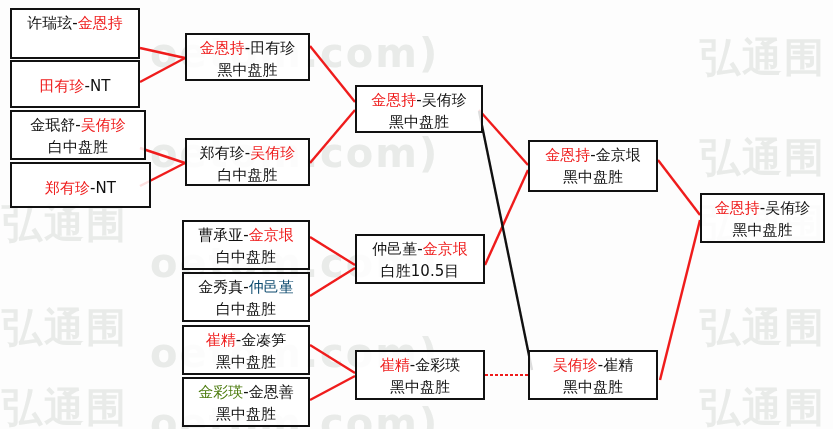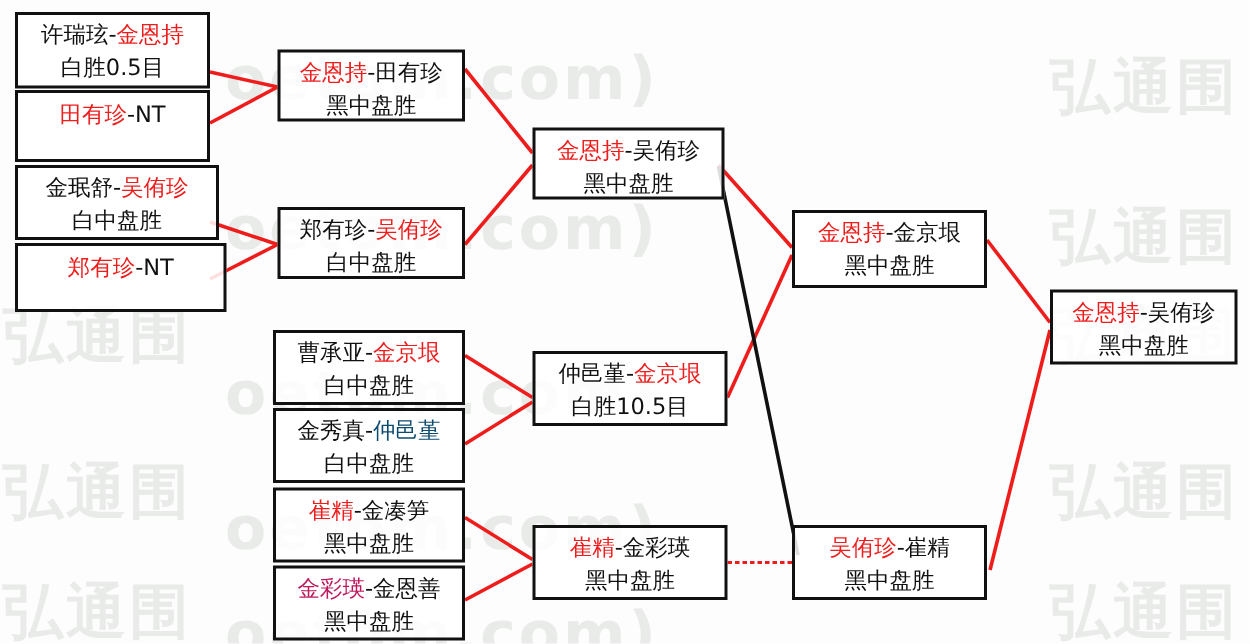--- a/index.html
+++ b/index.html
@@ -36,21 +36,21 @@
     z-index:2;
     text-align:center;
     font-size:15px;
     line-height:22px;
     color:#111111;
     padding-top:2px;
   }
   .box .ln{display:block;white-space:nowrap;}
   .red{color:#ef1c1c;}
   .blk{color:#111111;}
-  .box.tall{padding-top:3px;}
+  .box.tall{padding-top:13px;}
 </style>
 </head>
 <body>
 
 <div id="stage">
 
   <div class="wm-layer">
       <div class="wm cn" style="left: 2px; top: 196px; font-size: 40px; color: rgb(233, 235, 233);">弘通围</div>
       <div class="wm cn" style="left: 2px; top: 300px; font-size: 40px; color: rgb(233, 235, 233);">弘通围</div>
       <div class="wm cn" style="left: 2px; top: 380px; font-size: 40px; color: rgb(233, 235, 233);">弘通围</div>
@@ -81,21 +81,20 @@
       <polyline points="485,265 528,170" fill="none" stroke="#ef1c1c" stroke-width="2.4"></polyline>
       <polyline points="479,111 532,370" fill="none" stroke="#111111" stroke-width="2.4"></polyline>
       <polyline points="485,375 528,375" fill="none" stroke="#ef1c1c" stroke-width="2" stroke-dasharray="3,2"></polyline>
       <polyline points="658,160 700,215" fill="none" stroke="#ef1c1c" stroke-width="2.4"></polyline>
       <polyline points="660,380 700,220" fill="none" stroke="#ef1c1c" stroke-width="2.4"></polyline>
     </svg>
 
   <div id="boxes">
       <div class="box" style="left: 10px; top: 8px; width: 130px; height: 51px; border-color: rgb(17, 17, 17);">
         <span class="ln"><span class="blk">许瑞玹-</span><span class="red" style="color: rgb(239, 28, 28);">金恩持</span></span>
-        <span class="ln blk">白胜0.5目</span>
       </div>
       <div class="box tall" style="left: 10px; top: 60px; width: 130px; height: 48px; border-color: rgb(17, 17, 17);">
         <span class="ln"><span class="red" style="color: rgb(239, 28, 28);">田有珍</span><span class="blk">-NT</span></span>
       </div>
       <div class="box" style="left: 10px; top: 110px; width: 136px; height: 50px; border-color: rgb(17, 17, 17);">
         <span class="ln"><span class="blk">金珉舒-</span><span class="red" style="color: rgb(239, 28, 28);">吴侑珍</span></span>
         <span class="ln blk">白中盘胜</span>
       </div>
       <div class="box tall" style="left: 10px; top: 162px; width: 141px; height: 46px; border-color: rgb(17, 17, 17);">
         <span class="ln"><span class="red" style="color: rgb(239, 28, 28);">郑有珍</span><span class="blk">-NT</span></span>
@@ -106,21 +105,21 @@
       </div>
       <div class="box" style="left: 182px; top: 272px; width: 128px; height: 50px; border-color: rgb(17, 17, 17);">
         <span class="ln"><span class="blk">金秀真-</span><span class="red" style="color: #0c4a6e;">仲邑堇</span></span>
         <span class="ln blk">白中盘胜</span>
       </div>
       <div class="box" style="left: 182px; top: 325px; width: 128px; height: 50px; border-color: rgb(17, 17, 17);">
         <span class="ln"><span class="red" style="color: rgb(239, 28, 28);">崔精</span><span class="blk">-金凑笋</span></span>
         <span class="ln blk">黑中盘胜</span>
       </div>
       <div class="box" style="left: 182px; top: 377px; width: 128px; height: 50px; border-color: rgb(17, 17, 17);">
-        <span class="ln"><span class="red" style="color: #be185d;">金彩瑛</span><span class="blk">-金恩善</span></span>
+        <span class="ln"><span class="red" style="color: #4d7c0f;">金彩瑛</span><span class="blk">-金恩善</span></span>
         <span class="ln blk">黑中盘胜</span>
       </div>
       <div class="box" style="left: 185px; top: 33px; width: 125px; height: 48px; border-color: rgb(17, 17, 17);">
         <span class="ln"><span class="red" style="color: rgb(239, 28, 28);">金恩持</span><span class="blk">-田有珍</span></span>
         <span class="ln blk">黑中盘胜</span>
       </div>
       <div class="box" style="left: 185px; top: 138px; width: 125px; height: 48px; border-color: rgb(17, 17, 17);">
         <span class="ln"><span class="blk">郑有珍-</span><span class="red" style="color: rgb(239, 28, 28);">吴侑珍</span></span>
         <span class="ln blk">白中盘胜</span>
       </div>

